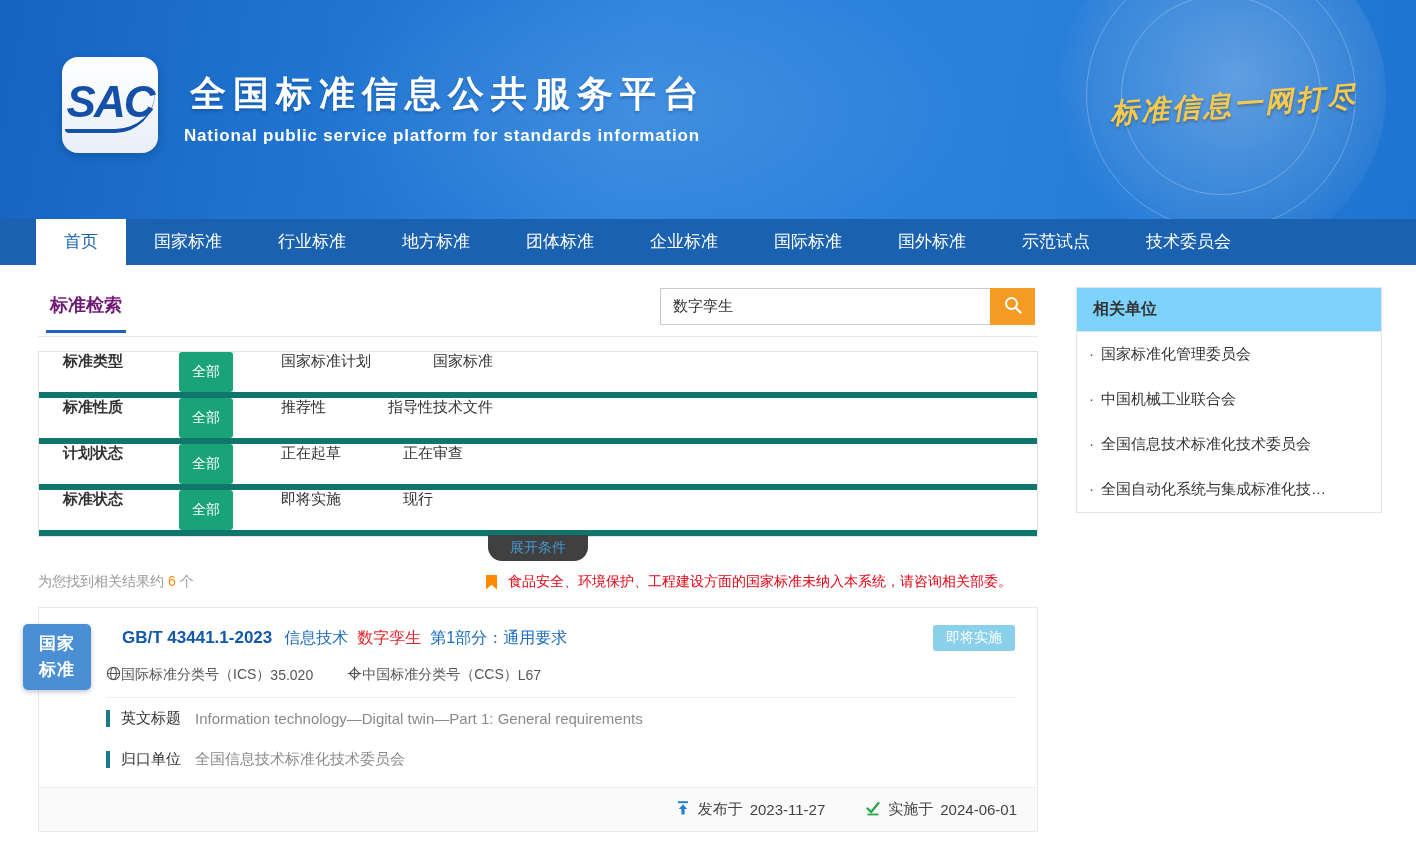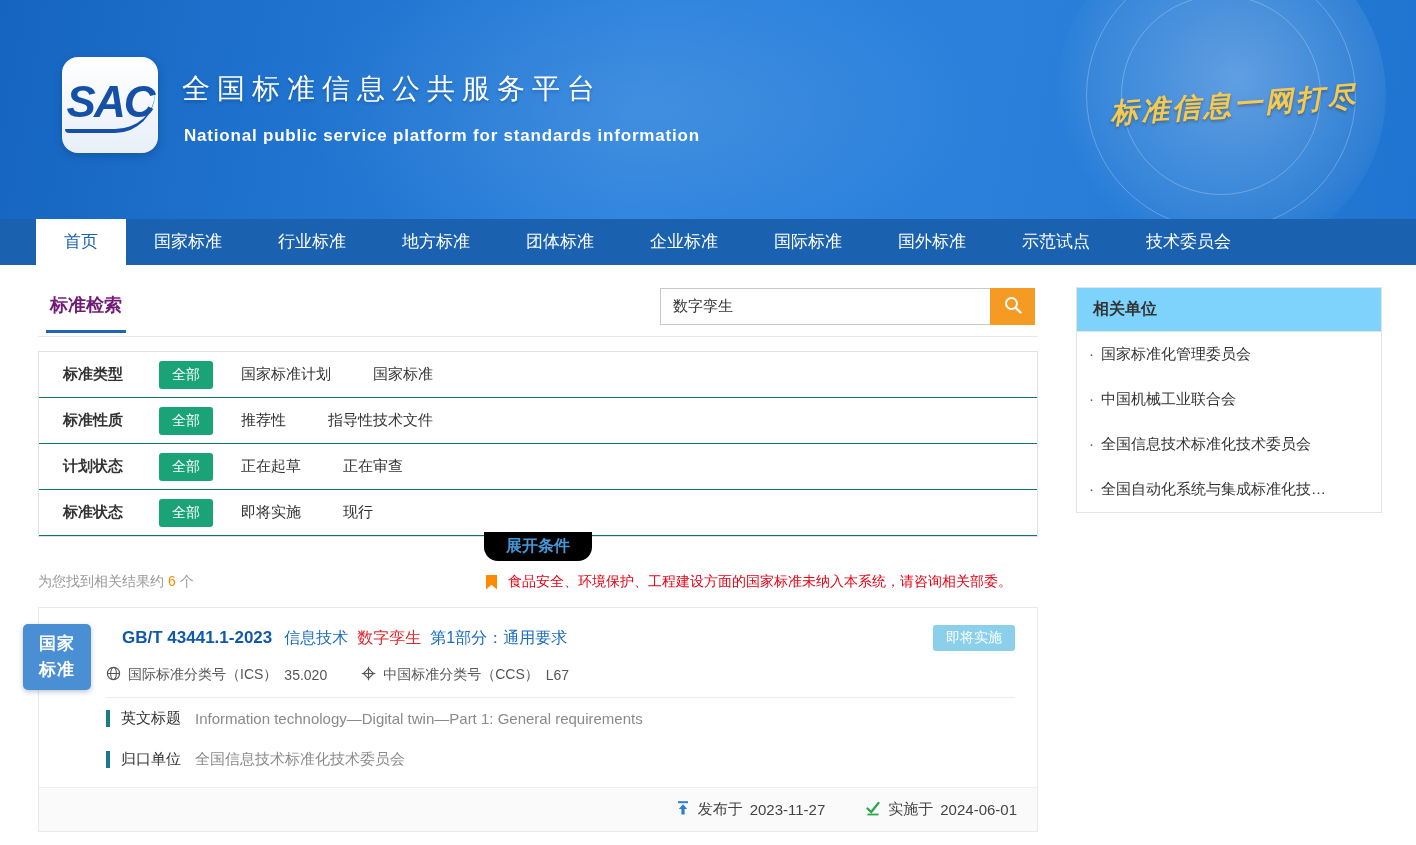--- a/index.html
+++ b/index.html
@@ -29,22 +29,22 @@
     background: linear-gradient(180deg, #ffffff 0%, #e8eff8 100%);
     border-radius: 16px; display: flex; align-items: center; justify-content: center;
     box-shadow: 0 3px 8px rgba(0,30,80,.25);
   }
   .logo-text {
     font-size: 44px; font-weight: bold; font-style: italic; color: #1550a8;
     letter-spacing: -2px; border-bottom: 4px solid #1550a8; padding: 0 2px 2px 2px;
     border-radius: 0 0 40px 4px;
   }
   .title-cn {
-    position: absolute; left: 182px; top: 70px; color: #fff;
-    font-size: 28px; font-weight: normal; letter-spacing: 7px;
+    position: absolute; left: 190px; top: 70px; color: #fff;
+    font-size: 36px; font-weight: bold; letter-spacing: 7px;
     text-shadow: 0 2px 3px rgba(0,40,100,.3);
   }
   .title-en {
     position: absolute; left: 184px; top: 126px; color: #fff;
     font-size: 17px; font-weight: bold; letter-spacing: .8px;
   }
   .slogan {
     position: absolute; right: 58px; top: 86px;
     color: #f6c94f; font-size: 28px; font-weight: bold; font-style: italic;
     letter-spacing: 3px; transform: rotate(-4deg);
@@ -90,33 +90,33 @@
     padding: 0 12px; font-size: 15px; color: #333; outline: none;
     font-family: "Liberation Sans", sans-serif;
   }
   .search-btn {
     width: 45px; height: 37px; background: #f59a23; border: none; cursor: pointer;
     display: flex; align-items: center; justify-content: center;
   }
 
   
   .filter-box { margin-top: 14px; border: 1px solid #e2e2e2; position: relative; }
-  .frow { display: flex; align-items: center; height: 46px; padding-left: 24px; border-bottom: 1px solid #0f766e; }
+  .frow { display: flex; height: 46px; padding-left: 24px; border-bottom: 6px solid #0f766e; gap: 20px; }
   .frow:last-of-type { border-bottom: none; }
   .flabel { width: 96px; font-weight: bold; font-size: 15px; color: #333; }
   .fall {
     background: #19a376; color: #fff; font-size: 14px; padding: 5px 13px;
     border-radius: 3px; margin-right: 28px; cursor: pointer; border: none;
     font-family: "Liberation Sans", sans-serif;
   }
   .fopt { font-size: 15px; color: #333; margin-right: 42px; cursor: pointer; }
   .expand-pill {
     position: absolute; left: 50%; bottom: -25px; transform: translateX(-50%);
-    background: #000000; color: #4596d4; padding: 4px 22px; font-size: 16px;
-    border-radius: 0 0 14px 14px; cursor: pointer; font-weight: bold;
+    background: #404040; color: #4596d4; padding: 4px 22px; font-size: 14px;
+    border-radius: 0 0 14px 14px; cursor: pointer;
   }
 
   
   .meta-line { margin-top: 36px; display: flex; align-items: flex-start; font-size: 14px; }
   .count-text { color: #999; }
   .count-num { color: #ff8a00; margin: 0 4px; }
   .notice { margin-left: auto; margin-right: 26px; display: flex; align-items: center; gap: 11px; color: #e60012; font-size: 14px; }
   .flag-icon {
     width: 11px; height: 15px; background: #ff8a00;
     clip-path: polygon(0 0, 100% 0, 100% 100%, 50% 68%, 0 100%);
@@ -137,21 +137,21 @@
   .tseg { color: #1b6cc0; font-size: 16px; margin-right: 9px; cursor: pointer; }
   .thl { color: #e3242b; font-size: 16px; margin-right: 9px; cursor: pointer; }
   .status-badge {
     margin-left: auto; background: #8ad0ea; color: #fff; font-size: 14px;
     padding: 4px 13px; border-radius: 3px; white-space: nowrap;
   }
   .cmeta-row {
     display: flex; align-items: center; padding: 15px 0 13px 0;
     border-bottom: 1px solid #ececec; font-size: 14px; color: #555;
   }
-  .cmeta-group { display: flex; align-items: center; gap: 7px; margin-right: 34px; }
+  .cmeta-group { display: flex; align-items: center; gap: 0; margin-right: 34px; }
   .info-row { display: flex; align-items: center; padding: 11px 0; font-size: 15px; }
   .ibar { width: 4px; height: 17px; background: #1b7a8c; margin-right: 11px; }
   .ilabel { color: #333; margin-right: 14px; white-space: nowrap; }
   .ivalue { color: #8a8a8a; }
   .card-footer {
     background: #fafafa; border-top: 1px solid #eee; margin-top: 7px;
     padding: 12px 20px; display: flex; justify-content: flex-end; gap: 40px;
     align-items: center; font-size: 15px; color: #444;
   }
   .date-group { display: flex; align-items: center; gap: 7px; }

